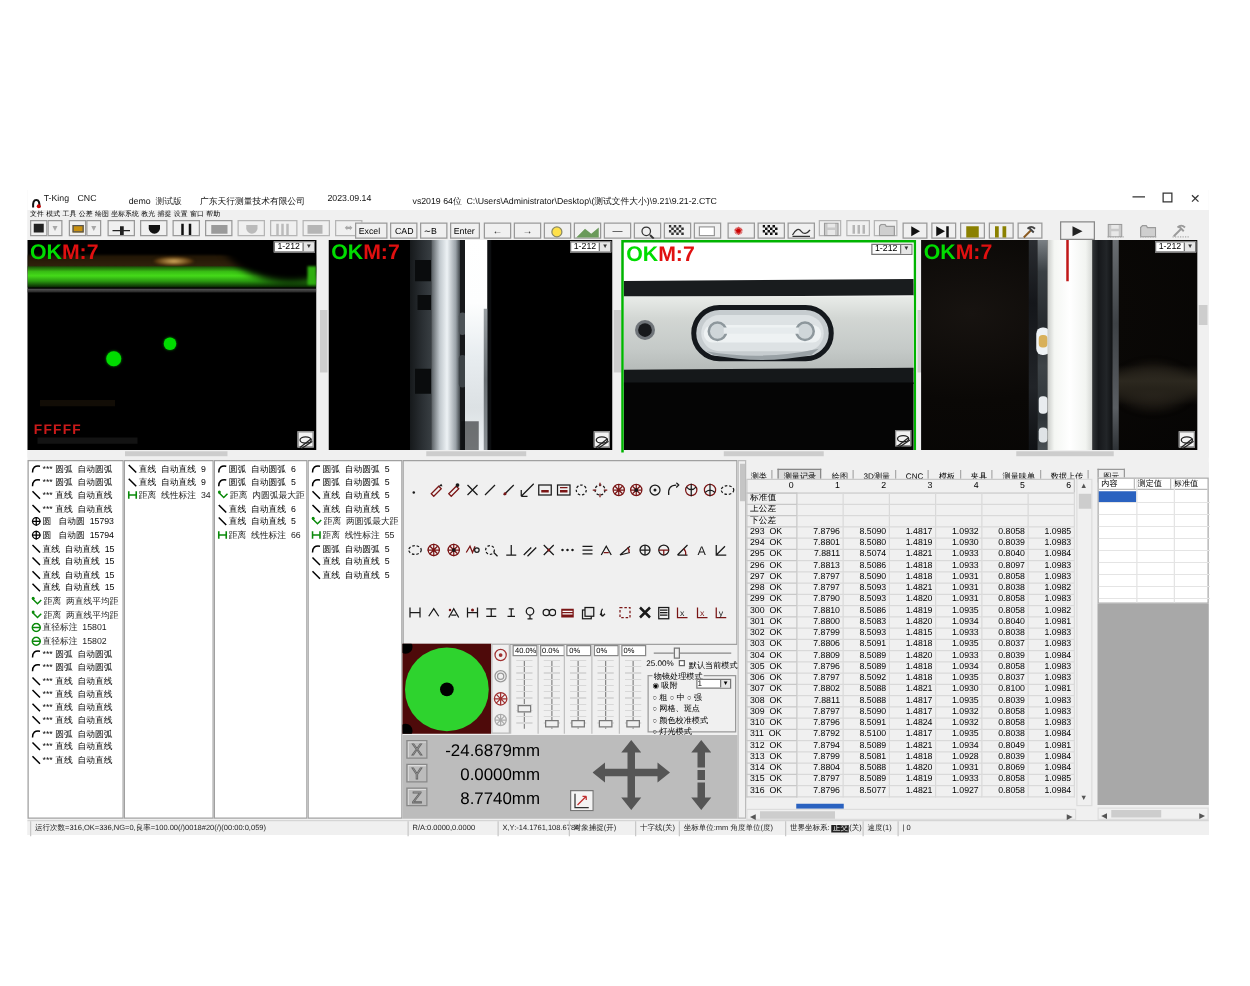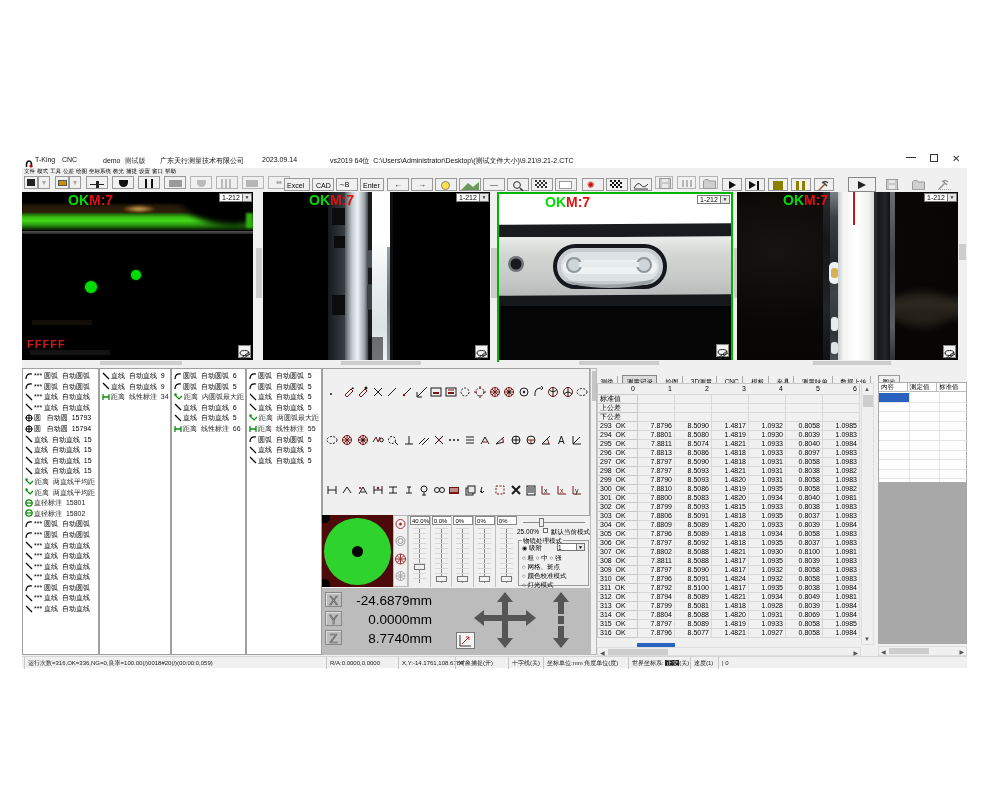--- a/index.html
+++ b/index.html
@@ -7,21 +7,21 @@
 .abs{position:absolute;}
 .tb{position:absolute;border:1px solid #999;background:#f0f0f0;height:13px;}
 .tbg{position:absolute;border:1px solid #b5b5b5;background:#f0f0f0;height:13px;}
 .cam{position:absolute;top:40px;height:168px;background:#000;overflow:hidden;}
 .vsb{position:absolute;top:40px;width:8px;height:168px;background:#f0f0f0;}
 .vsb .th{position:absolute;left:1px;width:6px;background:#cdcdcd;}
 .hsb{position:absolute;top:208px;height:6px;background:#f0f0f0;}
 .hsb .th{position:absolute;top:1px;height:4px;background:#cdcdcd;}
 .combo{position:absolute;top:1px;height:9px;background:#fff;border:1px solid #777;font-size:7px;color:#000;}
 .combo .dd{position:absolute;right:0;top:0;width:9px;height:7px;background:#e6e6e6;border-left:1px solid #777;font-size:5px;line-height:6px;text-align:center;color:#333;}
-.ok{position:absolute;left:2px;top:0px;font-size:14px;font-weight:bold;color:#00dd00;letter-spacing:0px;margin-left:44px;}
+.ok{position:absolute;left:2px;top:0px;font-size:17px;font-weight:bold;color:#00dd00;letter-spacing:0px;}
 .ok b{color:#e01010;font-weight:bold;}
 .lp{position:absolute;top:216px;background:#fff;border:1px solid #a0a0a0;height:287px;overflow:hidden;font-size:7px;white-space:nowrap;}
 .lr{height:10.6px;line-height:10.6px;color:#000;}
 .lr svg{vertical-align:middle;margin:0 1px 1px 2px;}
 .grn{color:#222;}
 .statusbar{position:absolute;left:0px;top:504px;width:945px;height:12px;background:#f0f0f0;border-top:1px solid #d5d5d5;font-size:6px;color:#222;line-height:12px;white-space:nowrap;}
 
 .tab{display:inline-block;height:11px;line-height:11px;padding:0 3.5px;font-size:6.5px;color:#000;border-right:1px solid #aaa;}
 table.res{border-collapse:collapse;table-layout:fixed;font-size:7px;color:#000;}
 table.res td{border:1px solid #d9d9d9;height:8.3px;line-height:8px;padding:0 2px 0 0;text-align:right;overflow:hidden;white-space:nowrap;}

